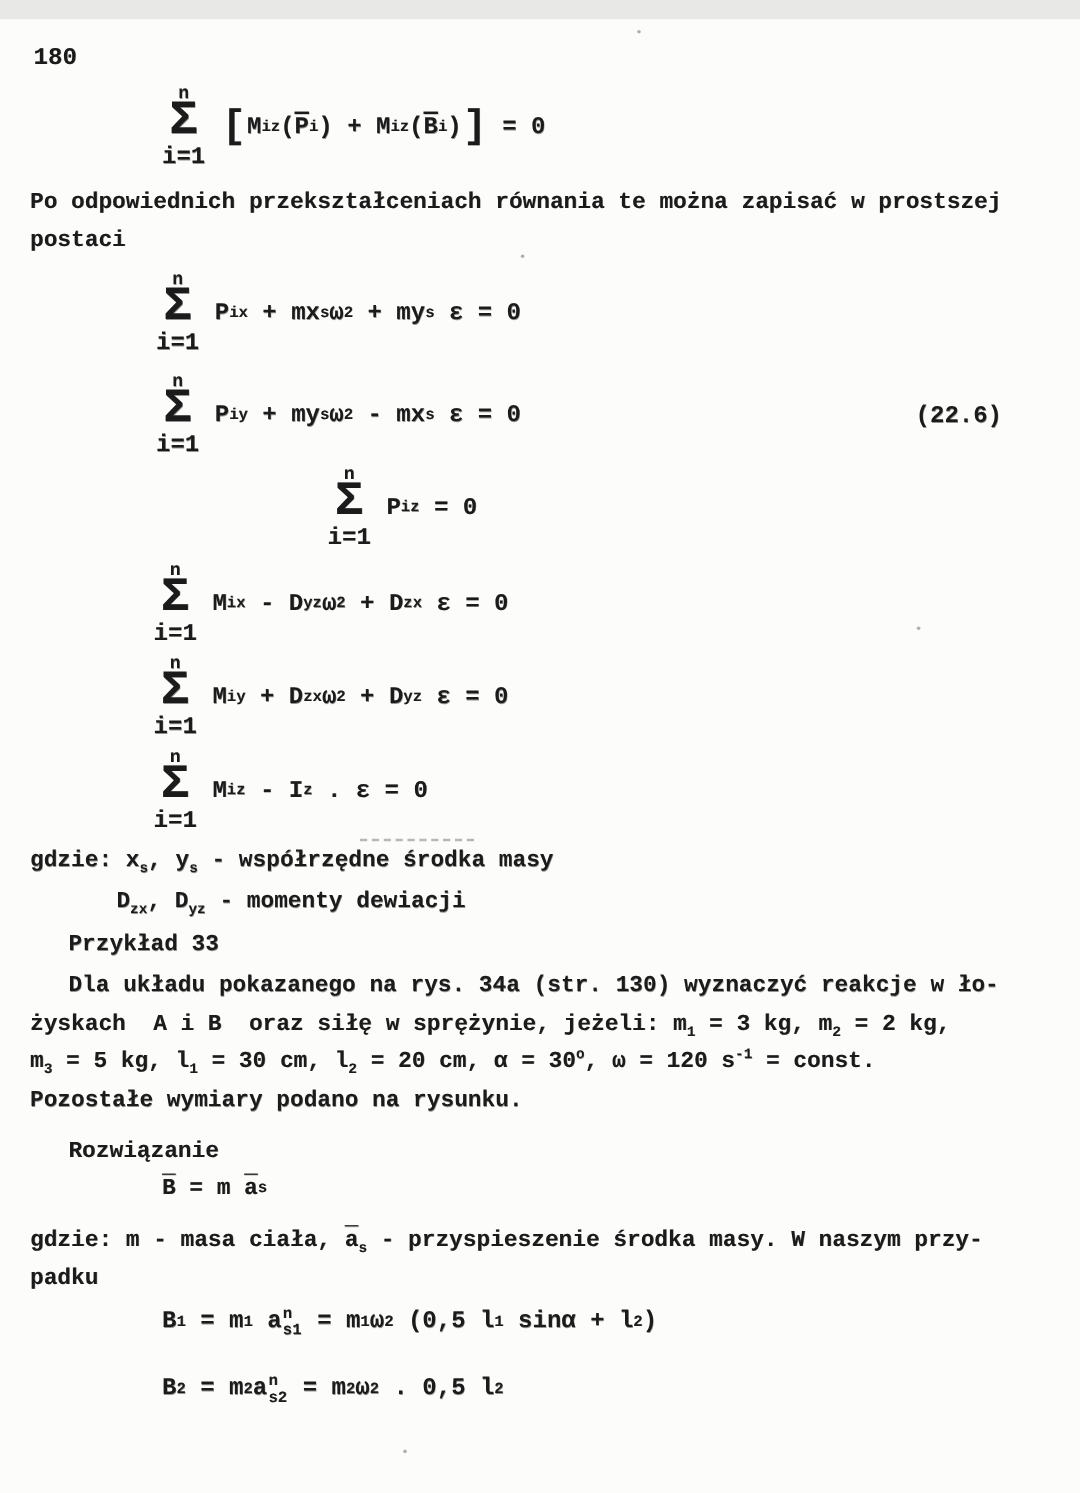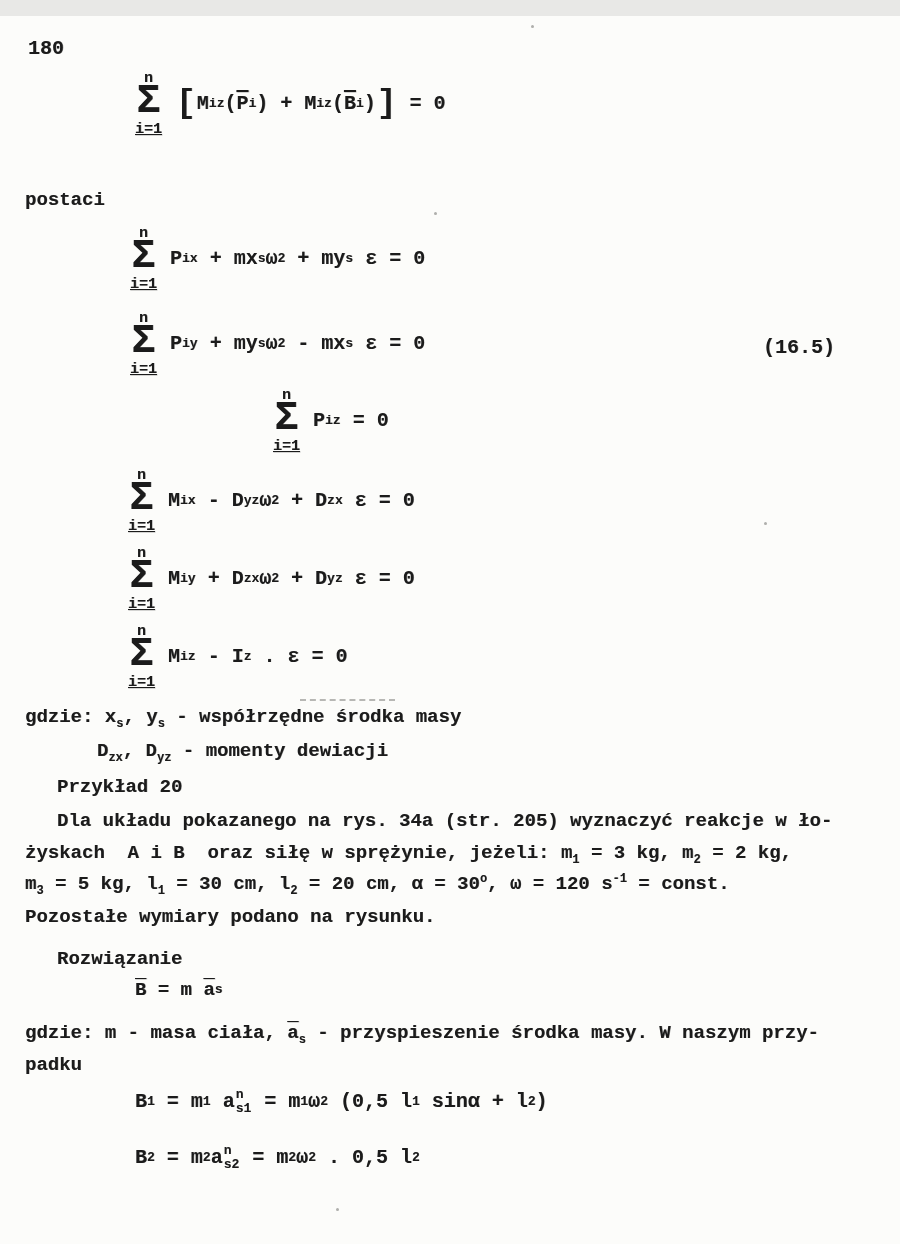--- a/index.html
+++ b/index.html
@@ -12,60 +12,61 @@
   }
   .block{position:absolute;white-space:pre;font-size:19px;line-height:1.25;}
   .eq{position:absolute;display:flex;align-items:center;white-space:pre;font-size:20px;}
   sub,sup{font-weight:700;font-size:13px;line-height:0;}
   sub{vertical-align:-5px;}
   sup{vertical-align:7px;}
   .block sub,.block sup{font-size:12px;}
   .sum{display:inline-flex;flex-direction:column;align-items:center;line-height:1;margin-right:13px;}
   .sum .top{font-size:15px;margin-bottom:0px;}
   .sum .sigma{font-size:40px;line-height:0.82;}
-  .sum .bot{font-size:15px;margin-top:3px;text-decoration:underline;}
+  .sum .bot{font-size:20px;margin-top:3px;}
   .bar{text-decoration:overline;}
   .stack{display:inline-flex;flex-direction:column;align-items:flex-start;font-size:13px;line-height:1.05;vertical-align:-7px;margin:0 1px;}
   .bigbrk{font-size:33px;font-weight:700;line-height:0;vertical-align:-3px;padding:0 1px;}
   .eqnum{position:absolute;font-size:20px;white-space:pre;}
   .artifact{position:absolute;border-top:2px dashed #9b9b97;opacity:.7;}
   .dot{position:absolute;width:3px;height:3px;background:#6f6f6b;border-radius:50%;opacity:.55;}
 </style>
 </head>
 <body>
 
 <div class="page">
 
   <div class="block" style="left:28px;top:20px;font-size:20px;">180</div>
 
   <div class="eq" style="left:135px;top:55px;"><span class="sum"><span class="top">n</span><span class="sigma">Σ</span><span class="bot">i=1</span></span><span class="bigbrk">[</span>M<sub>iz</sub>(<span class="bar">P</span><sub>i</sub>) + M<sub>iz</sub>(<span class="bar">B</span><sub>i</sub>)<span class="bigbrk">]</span> = 0</div>
 
+  <div class="block" style="left:25px;top:141px;">Po odpowiednich przekształceniach równania te można zapisać w prostszej</div>
   <div class="block" style="left:25px;top:173px;">postaci</div>
 
   <div class="eq" style="left:130px;top:210px;"><span class="sum"><span class="top">n</span><span class="sigma">Σ</span><span class="bot">i=1</span></span>P<sub>ix</sub> + mx<sub>s</sub>ω<sup>2</sup> + my<sub>s</sub> ε = 0</div>
 
   <div class="eq" style="left:130px;top:295px;"><span class="sum"><span class="top">n</span><span class="sigma">Σ</span><span class="bot">i=1</span></span>P<sub>iy</sub> + my<sub>s</sub>ω<sup>2</sup> - mx<sub>s</sub> ε = 0</div>
-  <div class="eqnum" style="left:763px;top:320px;">(16.5)</div>
+  <div class="eqnum" style="left:763px;top:320px;">(22.6)</div>
 
   <div class="eq" style="left:273px;top:372px;"><span class="sum"><span class="top">n</span><span class="sigma">Σ</span><span class="bot">i=1</span></span>P<sub>iz</sub> = 0</div>
 
   <div class="eq" style="left:128px;top:452px;"><span class="sum"><span class="top">n</span><span class="sigma">Σ</span><span class="bot">i=1</span></span>M<sub>ix</sub> - D<sub>yz</sub>ω<sup>2</sup> + D<sub>zx</sub> ε = 0</div>
 
   <div class="eq" style="left:128px;top:530px;"><span class="sum"><span class="top">n</span><span class="sigma">Σ</span><span class="bot">i=1</span></span>M<sub>iy</sub> + D<sub>zx</sub>ω<sup>2</sup> + D<sub>yz</sub> ε = 0</div>
 
   <div class="eq" style="left:128px;top:608px;"><span class="sum"><span class="top">n</span><span class="sigma">Σ</span><span class="bot">i=1</span></span>M<sub>iz</sub> - I<sub>z</sub> . ε = 0</div>
 
   <div class="artifact" style="left:300px;top:683px;width:95px;"></div>
 
   <div class="block" style="left:97px;top:724px;">D<sub>zx</sub>, D<sub>yz</sub> - momenty dewiacji</div>
   <div class="block" style="left:25px;top:690px;">gdzie: x<sub>s</sub>, y<sub>s</sub> - współrzędne środka masy</div>
 
-  <div class="block" style="left:57px;top:760px;">Przykład 20</div>
+  <div class="block" style="left:57px;top:760px;">Przykład 33</div>
 
-  <div class="block" style="left:57px;top:794px;">Dla układu pokazanego na rys. 34a (str. 205) wyznaczyć reakcje w ło-</div>
+  <div class="block" style="left:57px;top:794px;">Dla układu pokazanego na rys. 34a (str. 130) wyznaczyć reakcje w ło-</div>
   <div class="block" style="left:25px;top:826px;text-align:right;">żyskach  A i B  oraz siłę w sprężynie, jeżeli: m<sub>1</sub> = 3 kg, m<sub>2</sub> = 2 kg,</div>
   <div class="block" style="left:25px;top:857px;">m<sub>3</sub> = 5 kg, l<sub>1</sub> = 30 cm, l<sub>2</sub> = 20 cm, α = 30<sup>o</sup>, ω = 120 s<sup>-1</sup> = const.</div>
   <div class="block" style="left:25px;top:890px;">Pozostałe wymiary podano na rysunku.</div>
 
   <div class="block" style="left:57px;top:932px;">Rozwiązanie</div>
 
   <div class="eq" style="left:135px;top:963px;font-size:19px;"><span class="bar">B</span> = m <span class="bar">a</span><sub>s</sub></div>
 
   <div class="block" style="left:25px;top:1006px;">gdzie: m - masa ciała, <span class="bar">a</span><sub>s</sub> - przyspieszenie środka masy. W naszym przy-</div>
   <div class="block" style="left:25px;top:1038px;">padku</div>

